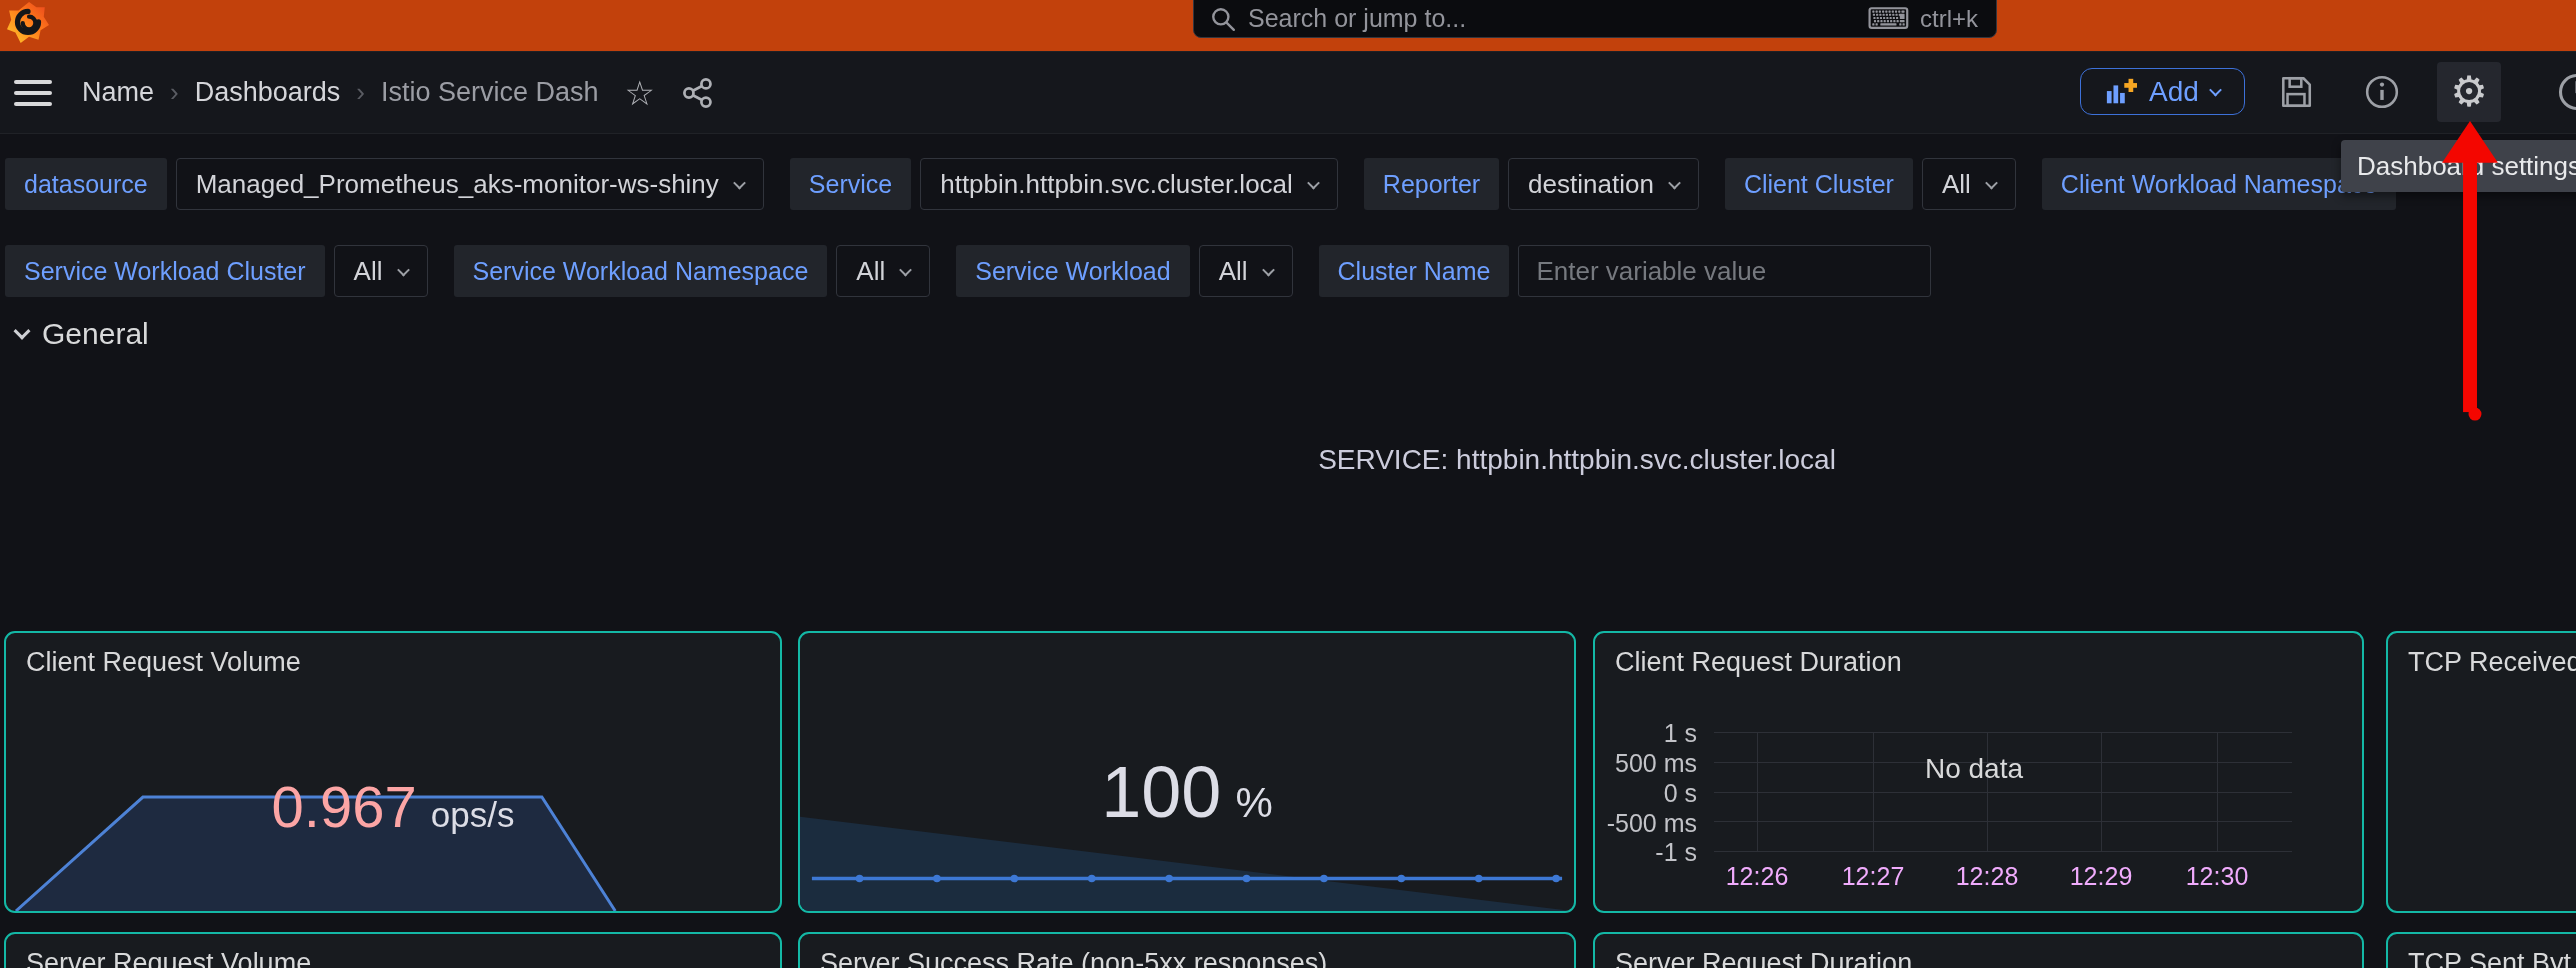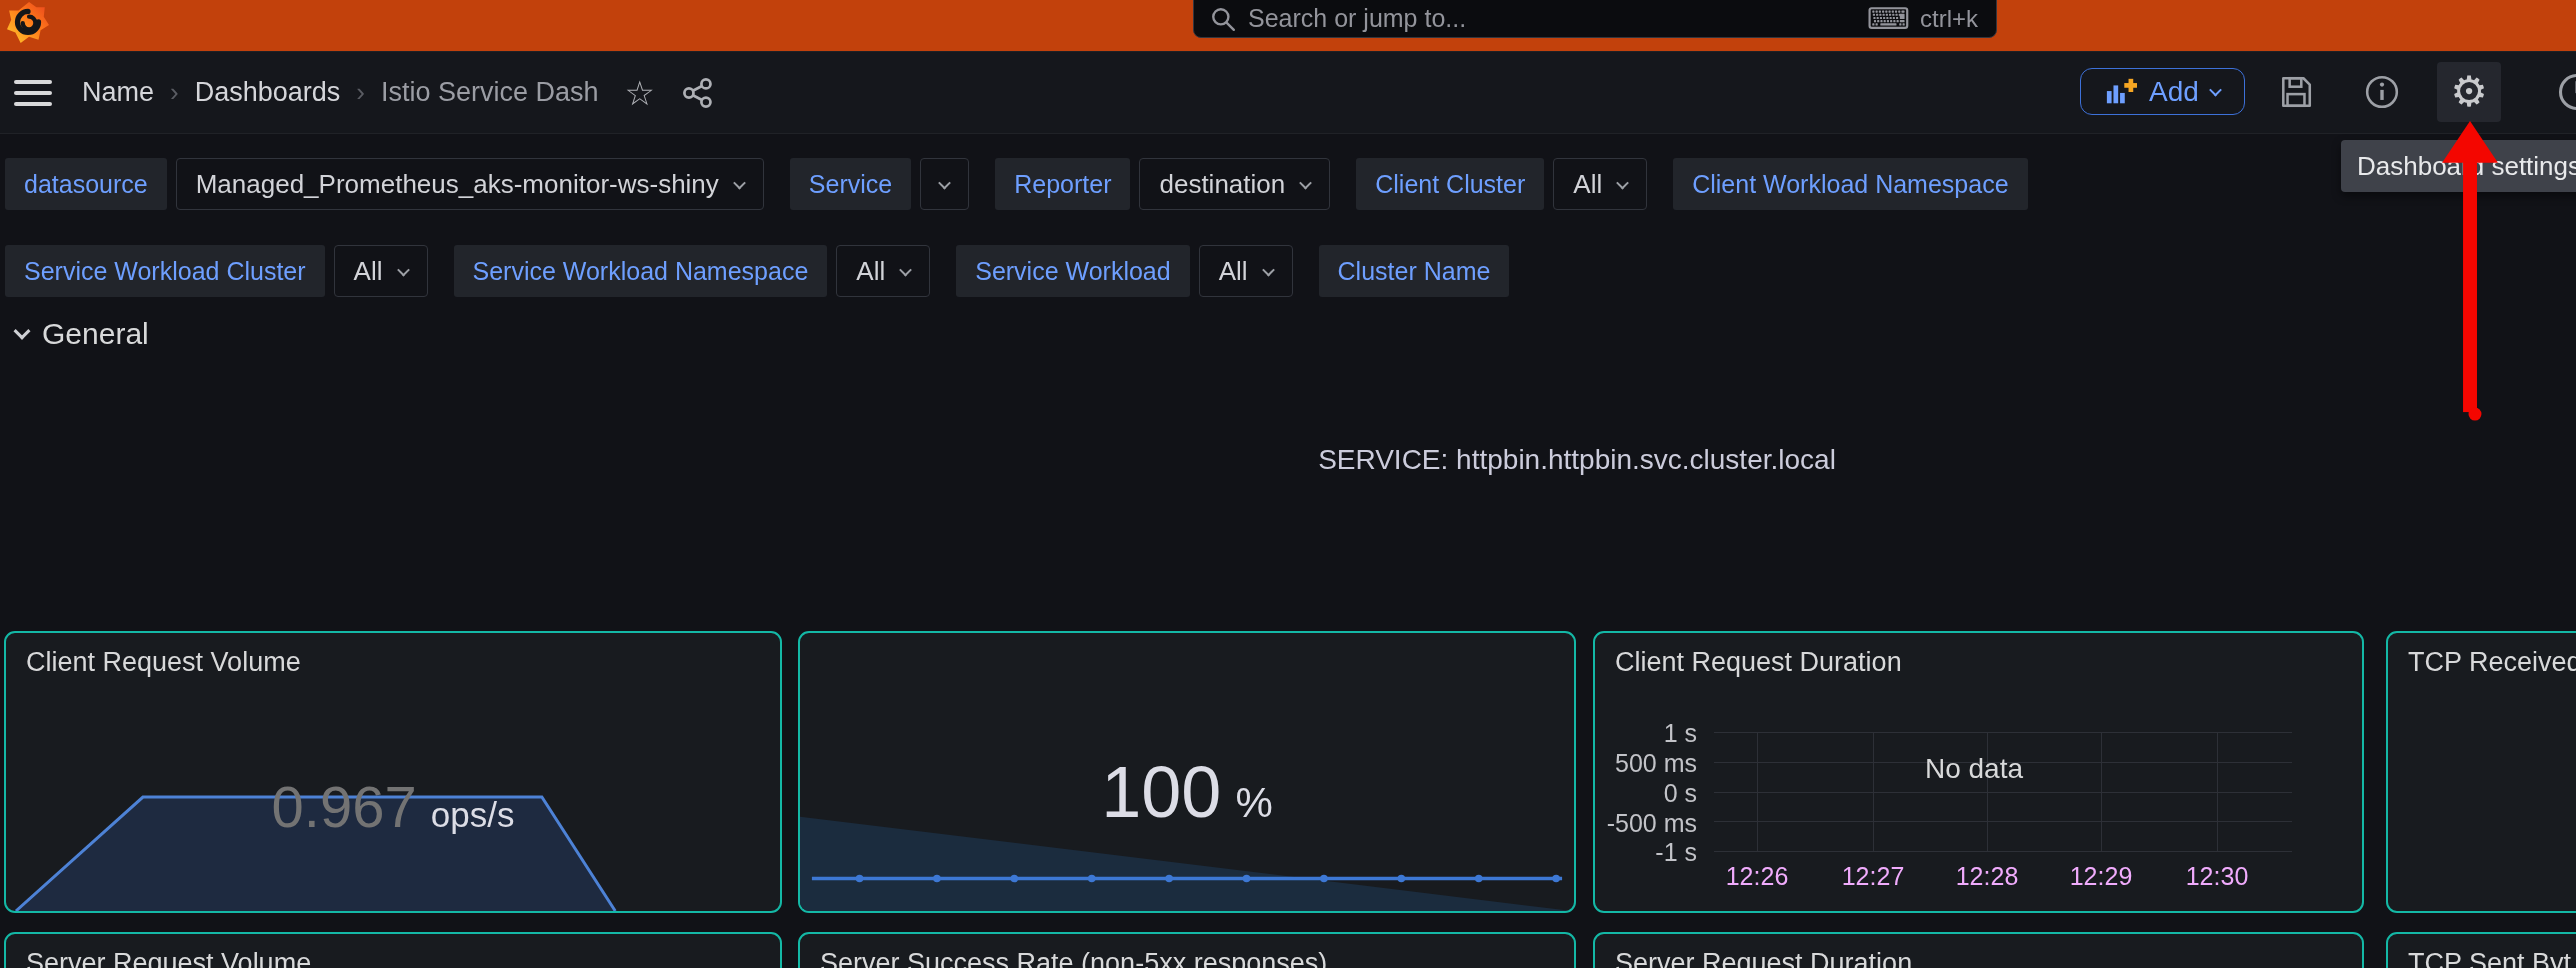--- a/index.html
+++ b/index.html
@@ -64,21 +64,21 @@
 
   
   .service-banner { position:absolute; left:1577px; top:444px; transform:translateX(-50%); font-size:28px; color:#ccccdc; white-space:nowrap; }
 
   
   .panel { position:absolute; background:#181b1f; border:2px solid #14b8a6; border-radius:11px; overflow:hidden; }
   .ptitle { position:absolute; left:20px; top:14px; font-size:27px; font-weight:500; color:#d8d9da; white-space:nowrap; }
   .spark { position:absolute; left:0; top:0; width:100%; height:100%; }
   .stat-line { position:absolute; left:0; width:100%; display:flex; align-items:baseline; justify-content:center; gap:14px; }
   .stat-1 { top:140px; }
-  .stat-1 .val { font-size:58px; font-weight:500; color:#737373; }
+  .stat-1 .val { font-size:58px; font-weight:500; color:#fca5a5; }
   .stat-1 .unit { font-size:35px; font-weight:500; color:#dcdde6; }
   .stat-2 { top:118px; }
   .stat-2 .val { font-size:72px; font-weight:500; color:#dcdde6; }
   .stat-2 .unit { font-size:42px; font-weight:500; color:#dcdde6; }
 
   
   .gline-h { position:absolute; height:1px; background:#2d3037; left:119px; width:578px; }
   .gline-v { position:absolute; width:1px; background:#2d3037; top:99px; height:120px; }
   .ytick { position:absolute; width:100px; left:2px; text-align:right; font-size:25px; color:#c2c3c8; }
   .xtick { position:absolute; width:110px; top:229px; text-align:center; font-size:25px; color:#f0abfc; }
@@ -186,20 +186,21 @@
     <div class="vgroup">
       <div class="vlabel">datasource</div>
       <div class="vvalue">
         <span>Managed_Prometheus_aks-monitor-ws-shiny</span>
           <span class="chev chev-gray"></span>
       </div>
     </div>
     <div class="vgroup">
       <div class="vlabel">Service</div>
       <div class="vvalue">
+        <span>httpbin.httpbin.svc.cluster.local</span>
           <span class="chev chev-gray"></span>
       </div>
     </div>
     <div class="vgroup">
       <div class="vlabel">Reporter</div>
       <div class="vvalue">
         <span>destination</span>
           <span class="chev chev-gray"></span>
       </div>
     </div>
@@ -232,20 +233,21 @@
     </div>
     <div class="vgroup">
       <div class="vlabel">Service Workload</div>
       <div class="vvalue">
         <span>All</span>
           <span class="chev chev-gray"></span>
       </div>
     </div>
     <div class="vgroup">
       <div class="vlabel">Cluster Name</div>
+      <input class="vinput" placeholder="Enter variable value" style="">
     </div>
   </div>
 
   <div class="section-head">
     <span class="section-chev"></span>
     <span class="section-title">General</span>
   </div>
 
   <div class="service-banner">SERVICE: httpbin.httpbin.svc.cluster.local</div>
 

